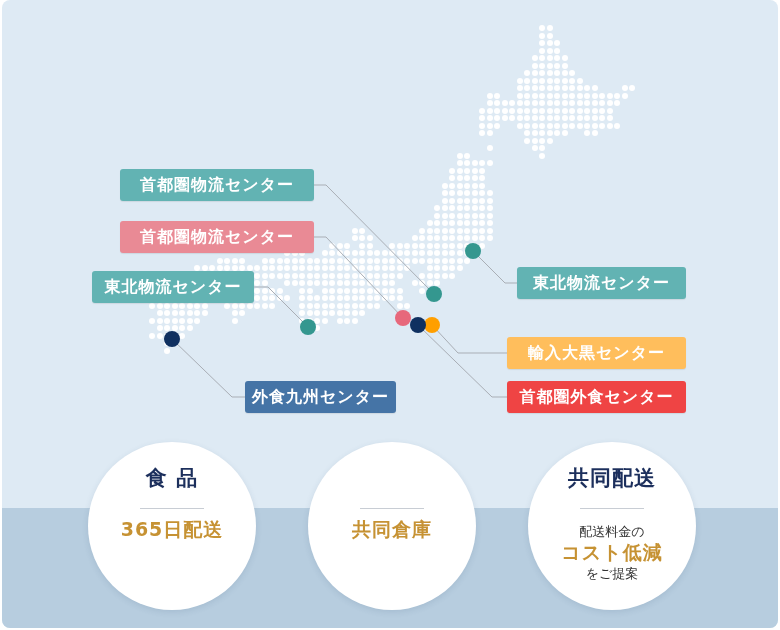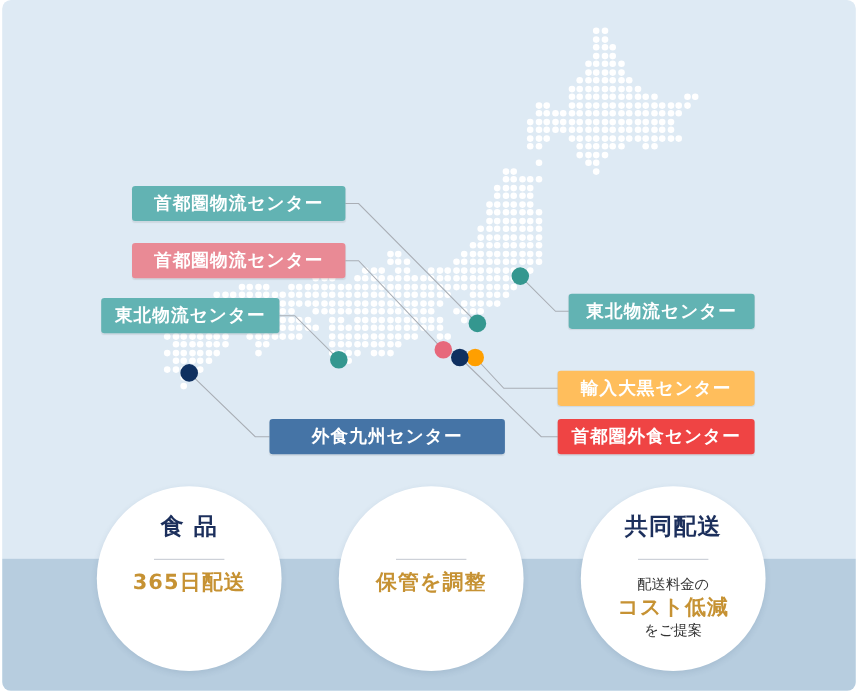--- a/index.html
+++ b/index.html
@@ -595,38 +595,38 @@
       <div class="marker" style="left:306px;top:327px;background:#34978f"></div>
       <div class="marker" style="left:170px;top:339px;background:#0f3060"></div>
       <div class="marker" style="left:471px;top:251px;background:#34978f"></div>
       <div class="marker" style="left:430px;top:325px;background:#ff9f00"></div>
       <div class="marker" style="left:416px;top:325px;background:#0f3060"></div>
     </div>
   <div id="labels">
       <div class="label" style="left:118px;top:169px;width:194px;background:#62b3b3">首都圏物流センター</div>
       <div class="label" style="left:118px;top:221px;width:194px;background:#e98a95">首都圏物流センター</div>
       <div class="label" style="left:90px;top:271px;width:162px;background:#62b3b3">東北物流センター</div>
-      <div class="label" style="left:243px;top:381px;width:214px;background:#4574a6">外食九州センター</div>
+      <div class="label" style="left:243px;top:381px;width:151px;background:#4574a6">外食九州センター</div>
       <div class="label" style="left:515px;top:267px;width:169px;background:#62b3b3">東北物流センター</div>
       <div class="label" style="left:505px;top:337px;width:179px;background:#ffbe5c">輸入大黒センター</div>
       <div class="label" style="left:505px;top:381px;width:179px;background:#ef4444">首都圏外食センター</div>
     </div>
 
   <div class="circle" style="left:86px;">
     <div class="c-title">食 品</div>
     <div class="c-rule"></div>
     <div class="c-body">
       <div class="c-hl">365日配送</div>
     </div>
   </div>
 
   <div class="circle" style="left:306px;">
     <div class="c-rule"></div>
     <div class="c-body">
-      <div class="c-hl">保管を調整</div>
+      <div class="c-hl">共同倉庫</div>
     </div>
   </div>
 
   <div class="circle" style="left:526px;">
     <div class="c-title">共同配送</div>
     <div class="c-rule"></div>
     <div class="c-body" style="top:80px;">
       <div class="c-sm">配送料金の</div>
       <div class="c-hl" style="margin:2px 0;">コスト低減</div>
       <div class="c-sm">をご提案</div>

